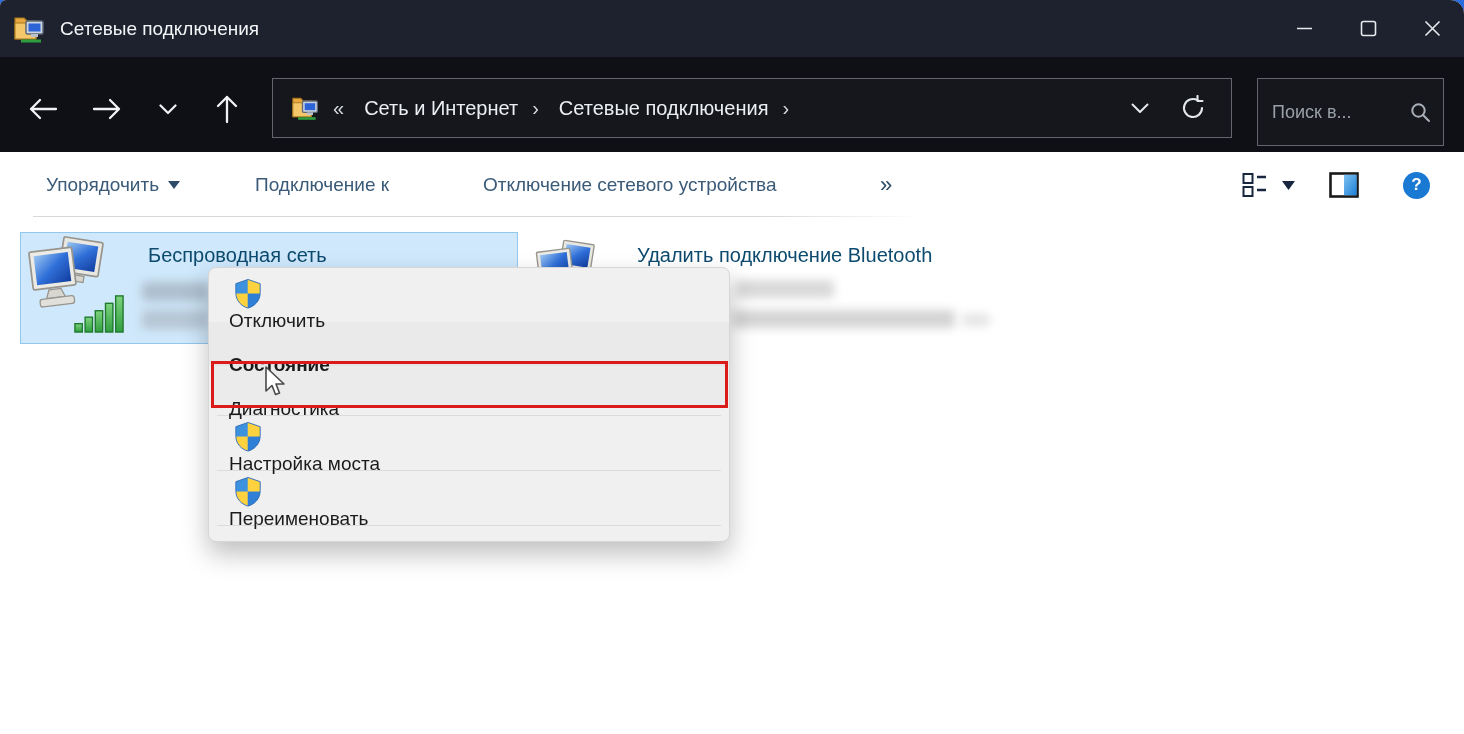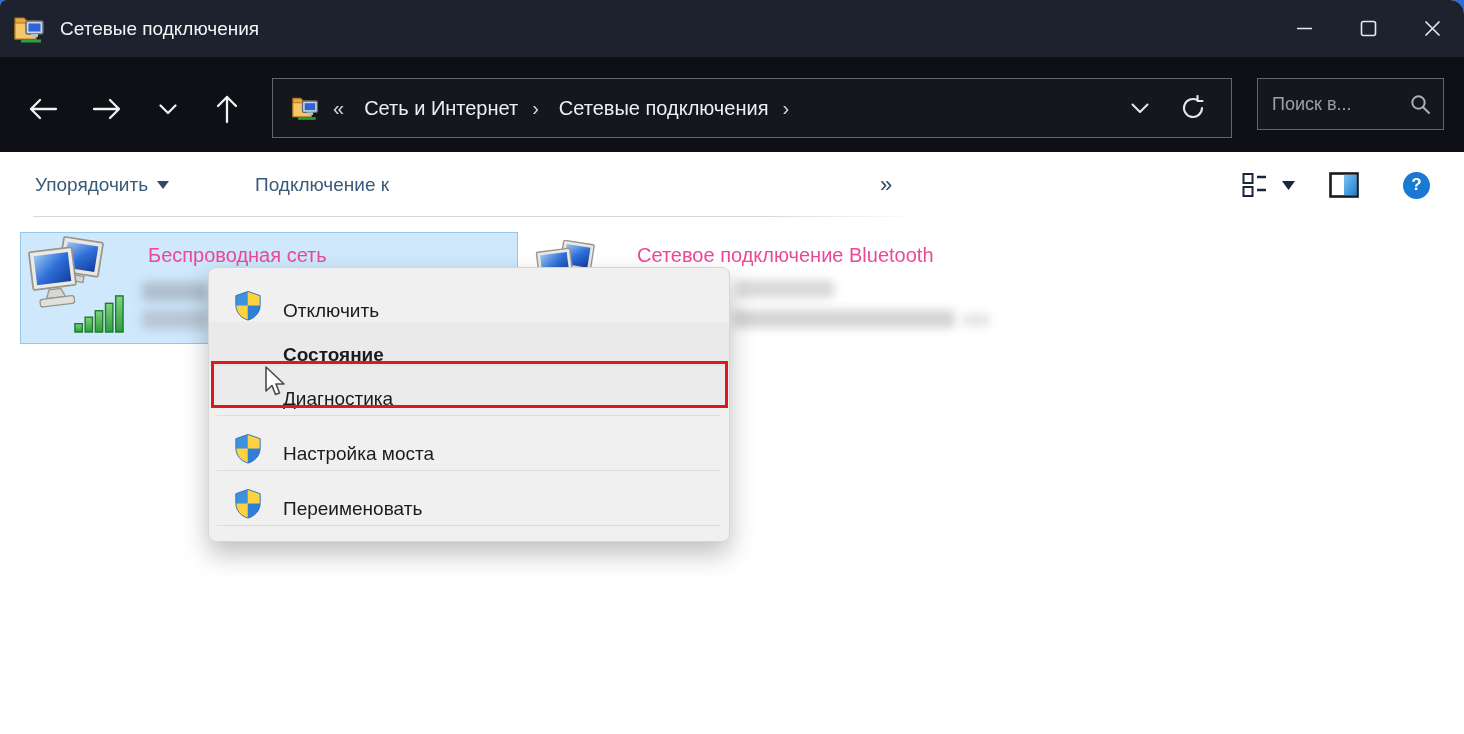--- a/index.html
+++ b/index.html
@@ -41,35 +41,35 @@
   }
   .addressbar .app-icon{width:30px;height:28px;margin-left:18px;flex:0 0 auto;}
   .crumb-sep,.crumb-laquo{color:#d8dbdf;font-size:20px;}
   .crumb-laquo{margin-left:12px;}
   .crumb{margin-left:20px;white-space:nowrap;}
   .crumb-sep{margin-left:14px;}
   .addr-spacer{flex:1;}
   .addr-drop{width:46px;display:flex;justify-content:center;}
   .addr-refresh{width:60px;display:flex;justify-content:center;margin-right:8px;}
   .searchbox{
-    position:absolute;left:1257px;top:21px;width:187px;height:52px;
+    position:absolute;left:1257px;top:21px;width:187px;height:68px;
     background:#15171d;border:1px solid #61656c;box-sizing:border-box;
     display:flex;align-items:center;gap:31px;
   }
   .searchbox .ph{margin-left:14px;color:#9aa0a8;font-size:18px;flex:1;white-space:nowrap;overflow:hidden;}
   .searchbox .mag{margin-right:12px;flex:0 0 auto;}
   
   .toolbar{
     position:absolute;left:0;top:152px;width:100%;height:66px;background:#ffffff;
   }
   .tb-item{
     position:absolute;top:0;height:66px;display:flex;align-items:center;
     color:#3a5a78;font-size:19px;white-space:nowrap;
   }
-  .tb-organize{left:35px;}
+  .tb-organize{left:46px;}
   .tb-connect{left:255px;}
   .tb-disable{left:483px;}
   .tb-overflow{left:880px;font-size:22px;color:#2d4a66;}
   .tb-caret{margin-left:9px;}
   .tb-right{position:absolute;right:0;top:0;height:66px;display:flex;align-items:center;}
   .tb-view{margin-right:14px;}
   .tb-viewcaret{margin-right:34px;}
   .tb-pane{margin-right:44px;}
   .tb-help{margin-right:34px;width:27px;height:27px;border-radius:50%;background:#1979d3;
     color:#fff;display:flex;align-items:center;justify-content:center;font-size:17px;font-weight:bold;}
@@ -77,39 +77,39 @@
     position:absolute;left:33px;top:64px;width:888px;height:1px;
     background:linear-gradient(to right,#d8d8d8 0%,#d8d8d8 82%,rgba(216,216,216,0) 100%);
   }
   
   .content{position:absolute;left:0;top:218px;width:100%;height:516px;background:#ffffff;}
   .conn-item{position:absolute;}
   .conn-selected{
     left:20px;top:14px;width:498px;height:112px;
     background:#cfe8fb;border:1px solid #93c7ec;box-sizing:border-box;z-index:1;
   }
-  .conn-title{position:absolute;font-size:20px;color:#ec4899;white-space:nowrap;z-index:2;}
+  .conn-title{position:absolute;font-size:20px;color:#0c4a6e;white-space:nowrap;z-index:2;}
   .title-1{left:148px;top:26px;}
   .title-2{left:637px;top:26px;}
   .conn-icon-1{position:absolute;left:26px;top:18px;width:100px;height:100px;z-index:2;}
   .conn-icon-2{position:absolute;left:531px;top:20px;width:78px;height:78px;z-index:2;}
   .blurblob{position:absolute;filter:blur(5px);border-radius:4px;z-index:2;}
   .b1a{left:142px;top:64px;width:66px;height:19px;background:#aebfce;}
   .b1b{left:142px;top:92px;width:66px;height:19px;background:#b6c6d4;}
   .b2a{left:736px;top:62px;width:98px;height:18px;background:#d9d9d9;}
   .b2b{left:733px;top:92px;width:222px;height:18px;background:#d4d4d4;}
   .b2c{left:962px;top:96px;width:28px;height:12px;background:#e3e3e3;}
   
   .context-menu{
     position:absolute;left:208px;top:49px;width:522px;
     background:#f1f0f0;border:1px solid #d6d6d6;border-radius:8px;
     box-shadow:0 12px 26px rgba(0,0,0,0.25);
     box-sizing:border-box;padding:10px 0;z-index:5;
   }
-  .menu-row{height:44px;display:flex;align-items:flex-end;}
+  .menu-row{height:44px;display:flex;align-items:flex-start;flex-direction:column;}
   .menu-shield{width:30px;height:32px;margin-left:24px;flex:0 0 auto;display:flex;align-items:center;}
   .menu-label{margin-left:20px;font-size:19px;color:#1b1b1b;white-space:nowrap;}
   .menu-label.bold{font-weight:bold;}
   .menu-label.disabled{color:#9ba4ad;}
   .menu-sep{height:1px;background:#dcdcdc;margin:5px 8px;}
   
   .red-annotation{
     position:absolute;left:211px;top:143px;width:511px;height:41px;
     border:3px solid #db1a1a;background:rgba(0,0,0,0.02);z-index:6;pointer-events:none;
   }
@@ -261,20 +261,23 @@
   <div class="toolbar">
     <div class="tb-item tb-organize">
       <span>Упорядочить</span>
       <svg class="tb-caret" width="12" height="8" viewBox="0 0 12 8">
         <path d="M0 0 L12 0 L6 8 Z" fill="#2d4a66"></path>
       </svg>
     </div>
     <div class="tb-item tb-connect">
       <span>Подключение к</span>
     </div>
+    <div class="tb-item tb-disable">
+      <span>Отключение сетевого устройства</span>
+    </div>
     <div class="tb-item tb-overflow">
       <span>»</span>
     </div>
 
     <div class="tb-right">
       <svg class="tb-view" width="26" height="26" viewBox="0 0 26 26">
         <rect x="1.5" y="2" width="9" height="9" fill="none" stroke="#18263f" stroke-width="2"></rect>
         <rect x="1.5" y="15" width="9" height="9" fill="none" stroke="#18263f" stroke-width="2"></rect>
         <path d="M15 5 H24 M15 18 H24" stroke="#18263f" stroke-width="2.4"></path>
       </svg>
@@ -299,21 +302,21 @@
       <use href="#monitor-pair" width="86" height="86" x="0" y="0"></use>
       <use href="#signal-bars" width="50" height="39" x="48" y="58"></use>
     </svg>
     <span class="conn-title title-1">Беспроводная сеть</span>
     <div class="blurblob b1a"></div>
     <div class="blurblob b1b"></div>
 
     <svg class="conn-icon-2" viewBox="0 0 100 100">
       <use href="#monitor-pair" width="86" height="86" x="4" y="2"></use>
     </svg>
-    <span class="conn-title title-2">Сетевое подключение Bluetooth</span>
+    <span class="conn-title title-2">Удалить подключение Bluetooth</span>
     <div class="blurblob b2a"></div>
     <div class="blurblob b2b"></div>
     <div class="blurblob b2c"></div>
 
     <div class="context-menu">
       <div class="menu-row">
         <span class="menu-shield">
           <svg width="30" height="32" viewBox="0 0 32 33">
               <use href="#uac-shield"></use>
             </svg>

